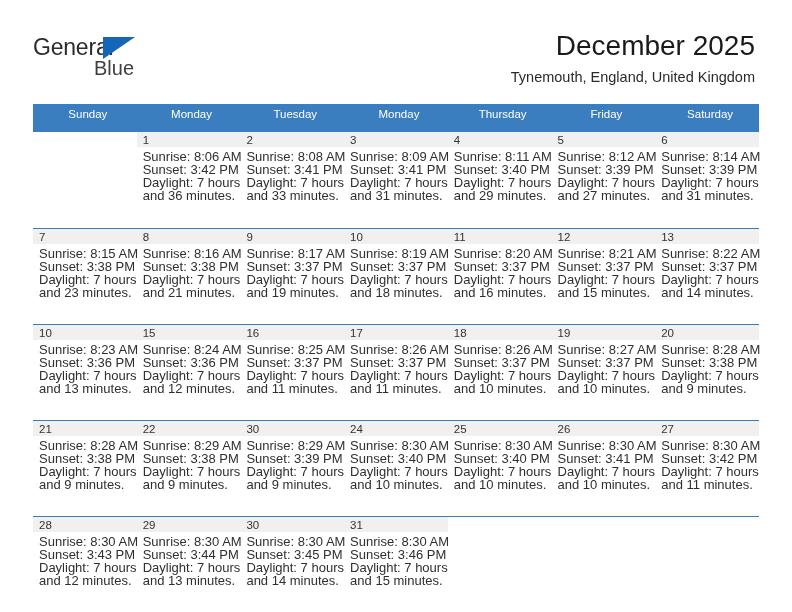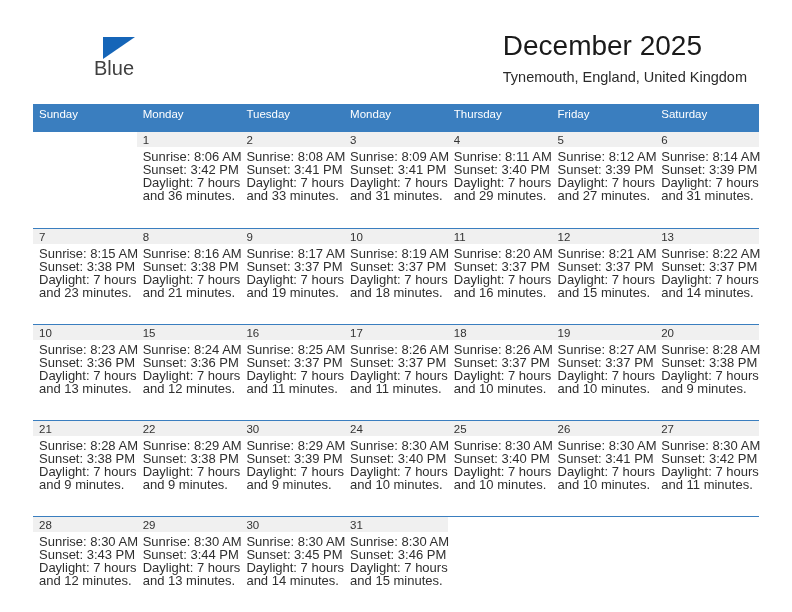--- a/index.html
+++ b/index.html
@@ -45,22 +45,22 @@
   .logo-blue {
     position: absolute;
     left: 61px; top: 21px;
     font-size: 20px;
     color: #404040;
     line-height: 26px;
   }
 
   .title-wrap {
     position: absolute;
-    right: 12px; top: 0;
-    text-align: left;
+    right: 4px; top: 0;
+    text-align: right;
   }
   .cal-title {
     font-size: 28px;
     color: #1a1a1a;
     line-height: 36px;
     white-space: nowrap;
     font-weight: normal;
     margin: 0;
   }
   .cal-subtitle {
@@ -78,21 +78,21 @@
     left: 33px; top: 104px;
     width: 726px;
     border-collapse: collapse;
     table-layout: fixed;
   }
   .calendar th {
     background: #3a7ebf;
     color: #ffffff;
     font-size: 11.5px;
     font-weight: normal;
-    text-align: left;
+    text-align: center;
     padding: 4px 0 12px 6px;
     height: 21px;
     border: none;
   }
   .calendar td {
     vertical-align: top;
     padding: 0;
     border: none;
     width: 103.7px;
   }
@@ -131,20 +131,21 @@
   }
 </style>
 </head>
 <body>
 
 <div class="page">
 
   <div class="header">
 
     <div class="logo">
+      <span class="logo-general">General</span>
       <span class="logo-tri"></span>
       <span class="logo-blue">Blue</span>
     </div>
 
     <div class="title-wrap">
       <h1 class="cal-title">December 2025</h1>
       <h2 class="cal-subtitle">Tynemouth, England, United Kingdom</h2>
     </div>
 
   </div>

